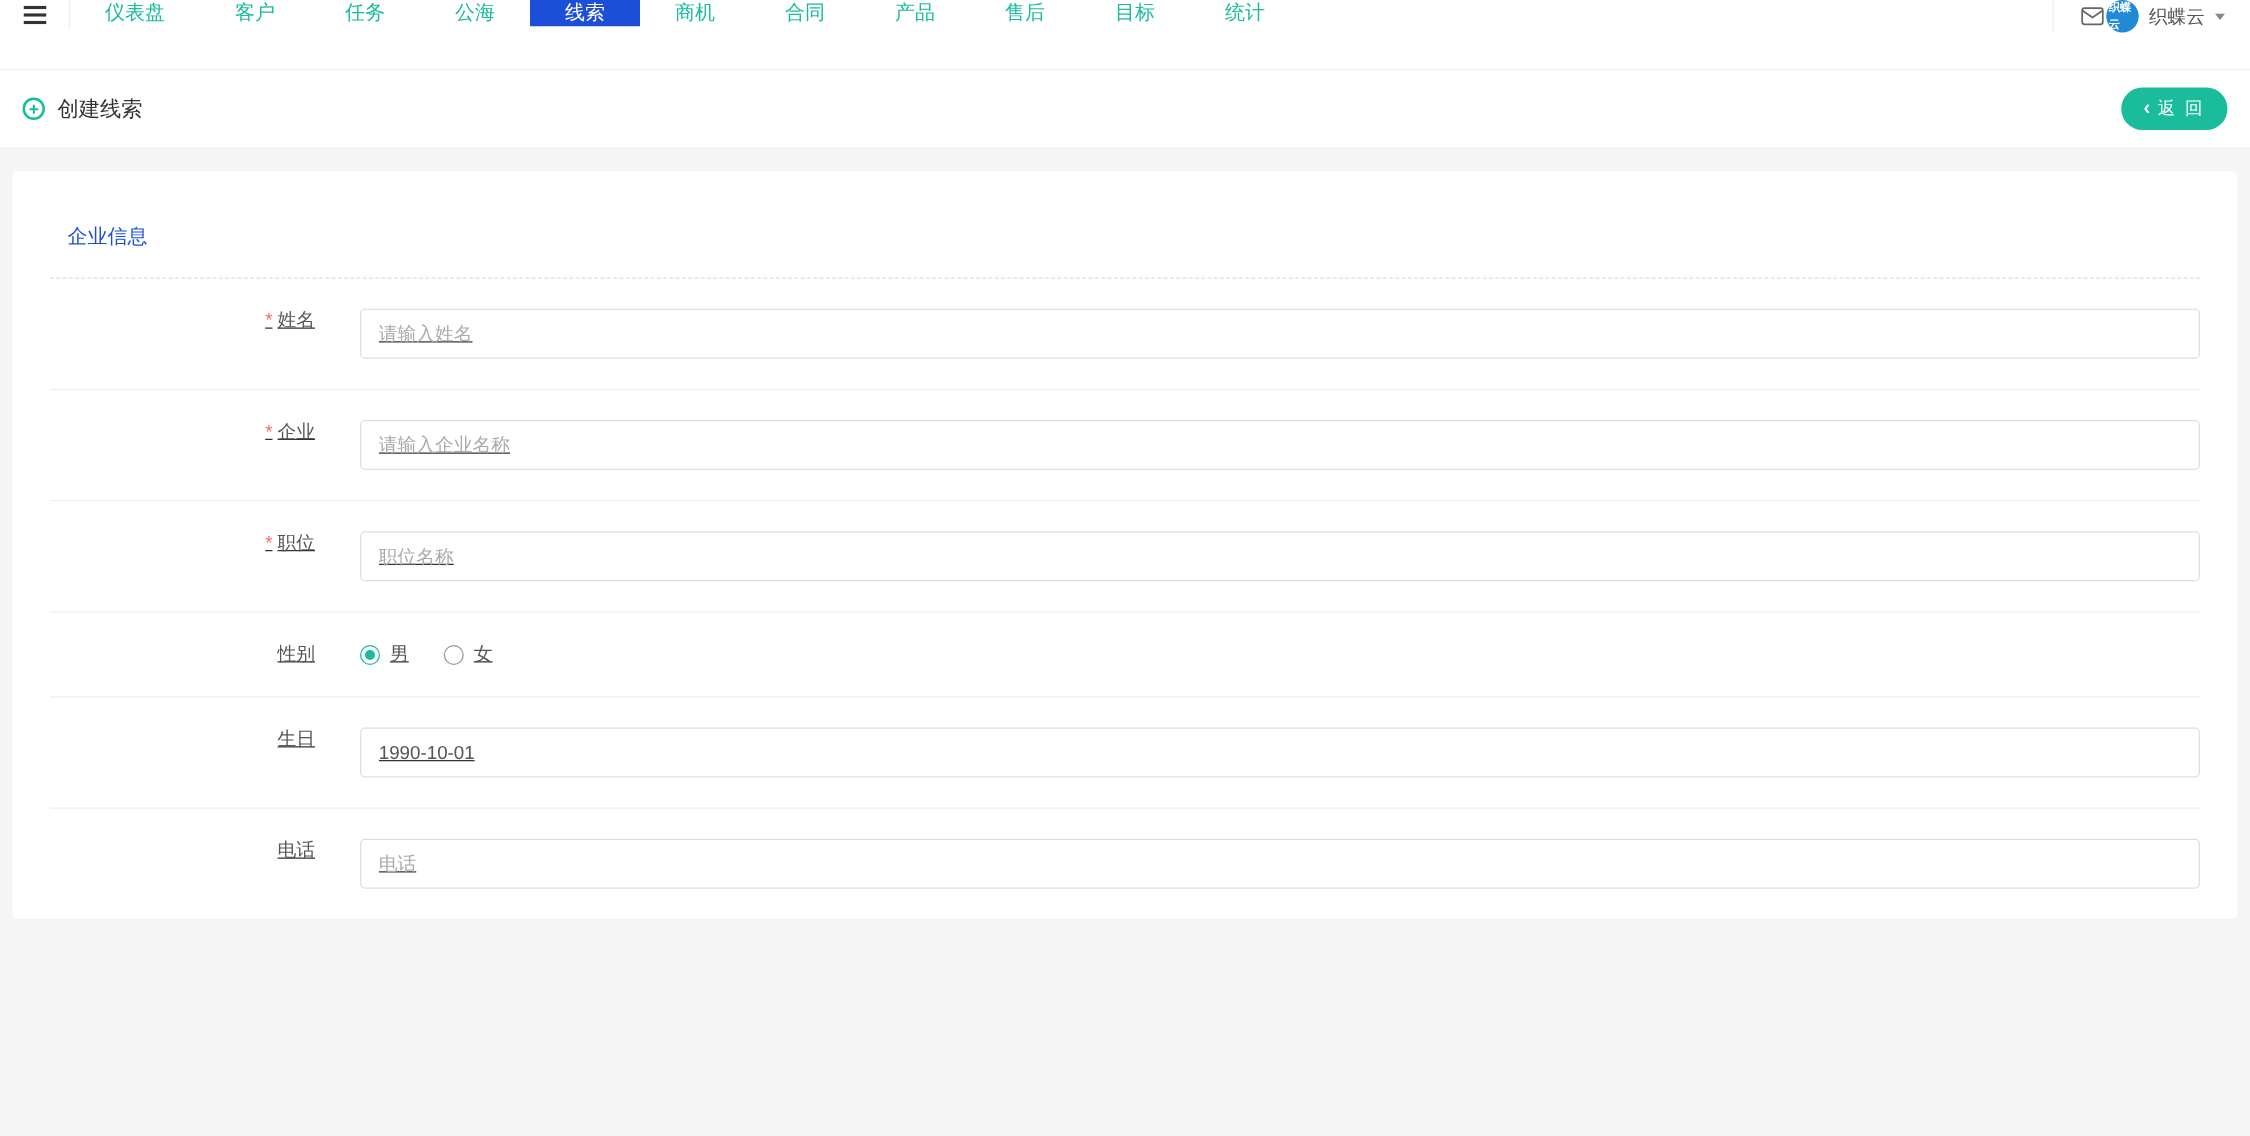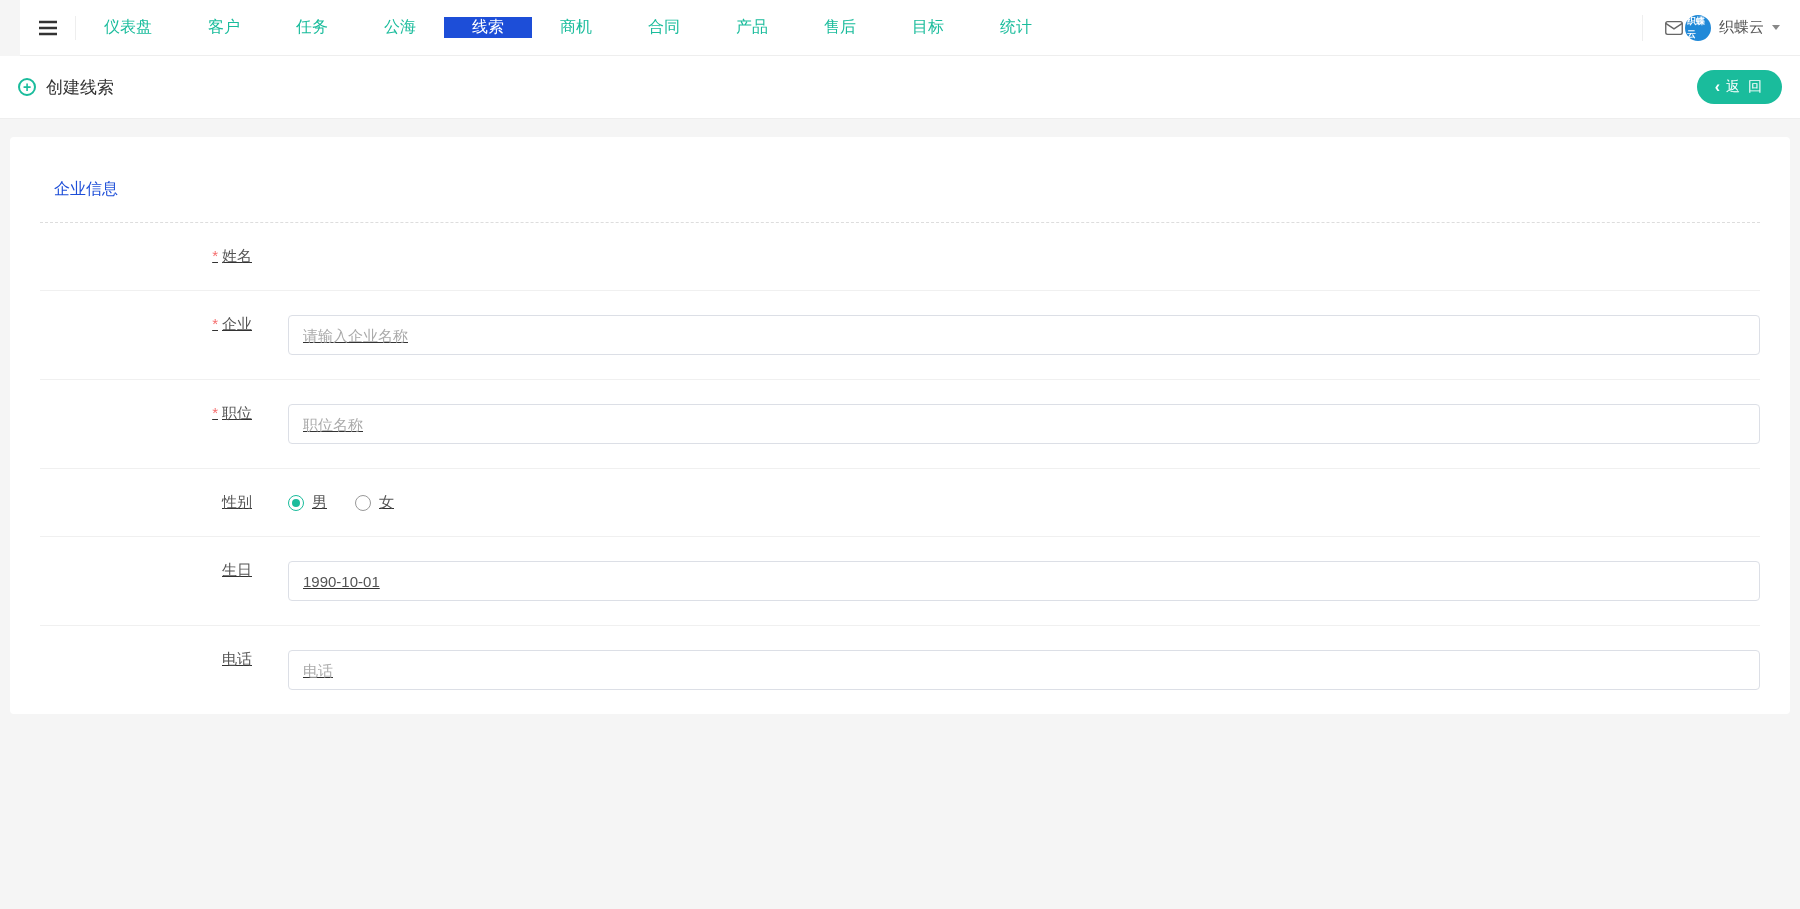--- a/index.html
+++ b/index.html
@@ -9,24 +9,23 @@
     }
     body {
       font-family: -apple-system, BlinkMacSystemFont, "Segoe UI", "PingFang SC", "Hiragino Sans GB", "Microsoft YaHei", sans-serif;
       background: #f5f5f5;
       color: #333;
       font-size: 14px;
     }
     .header {
       background: #fff;
       display: flex;
-      align-items: center;
+      align-items: flex-start;
       border-bottom: 1px solid #eee;
       height: 56px;
-      margin-left: 20px;
     }
     .menu-toggle {
       width: 56px;
       display: flex;
       align-items: center;
       justify-content: center;
       cursor: pointer;
       border-right: 1px solid #eee;
     }
     .menu-toggle svg {
@@ -274,20 +273,21 @@
   </button>
 </div>
 
 <div class="content">
   <div class="section-title">企业信息</div>
 
   <div class="form-row">
     <div class="form-label">
       <span class="required">*</span><span>姓名</span>
     </div>
+    <input class="form-input" type="text" placeholder="请输入姓名" style="">
   </div>
 
   <div class="form-row">
     <div class="form-label">
       <span class="required">*</span><span>企业</span>
     </div>
     <input class="form-input" type="text" placeholder="请输入企业名称" style="">
   </div>
 
 

